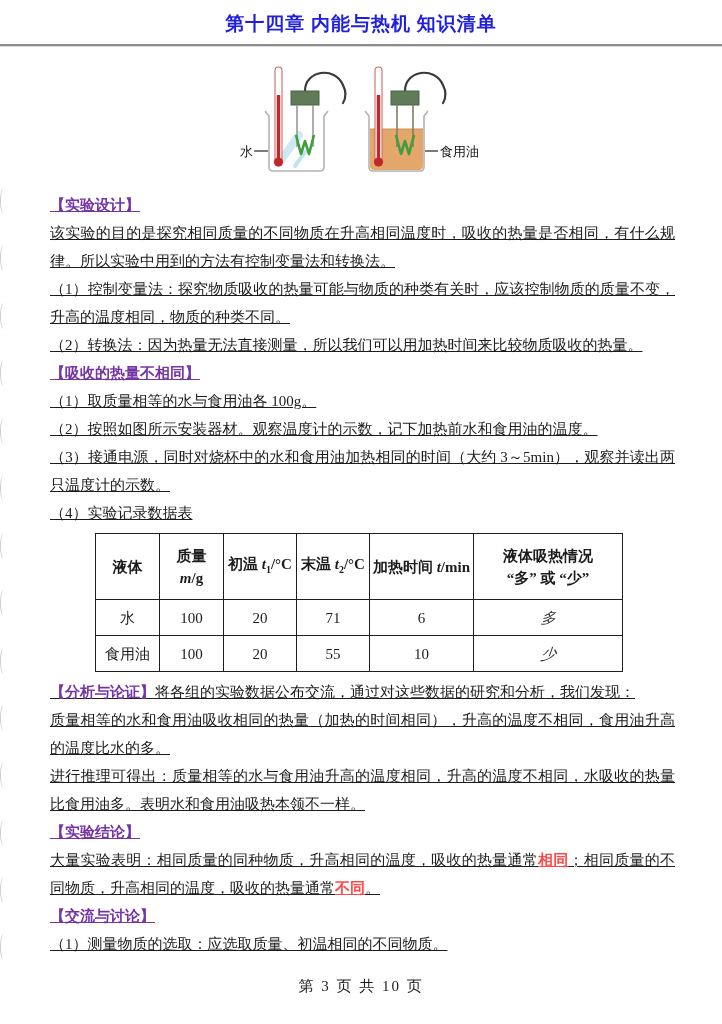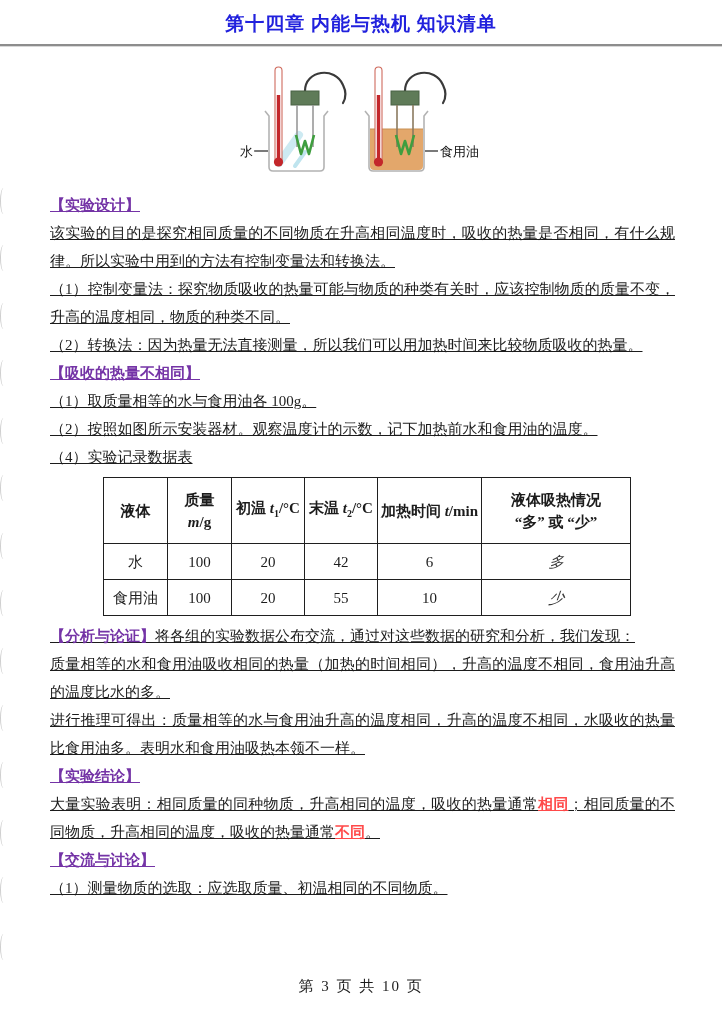--- a/index.html
+++ b/index.html
@@ -22,21 +22,21 @@
   .figure-wrap { margin: 16px auto 0 auto; width: 245px; height: 120px; }
 
   .content { margin: 8px 47px 0 50px; font-size: 15px; line-height: 28px;
              text-align: justify; }
   .para { margin: 0; text-decoration: underline; }
   .sec-head { font-weight: bold; }
   .answer-red { text-decoration: underline; font-weight: bold; }
 
   
   .tbl-wrap { margin: 6px 0 6px 45px; }
-  table.data { border-collapse: collapse; table-layout: fixed; margin-left: 8px; }
+  table.data { border-collapse: collapse; table-layout: fixed; }
   table.data td, table.data th { border: 1.6px solid #1f1f1f; text-align: center;
        vertical-align: middle; font-size: 15px; padding: 0 2px; line-height: 22px; }
   table.data th { font-weight: bold; height: 66px; }
   table.data td { height: 36px; font-weight: normal; }
   .var { font-style: italic; font-family: "Liberation Serif", serif; }
   sub { font-size: 10px; }
   .handwrite { font-style: italic; color: #3a3a3a; transform: skewX(-6deg); display: inline-block; }
 
   .footer { position: absolute; left: 0; right: 0; bottom: 28px; text-align: center;
             font-size: 15px; letter-spacing: 2px; }
@@ -117,20 +117,21 @@
   <div class="content">
 
     <p class="para sec-head" style="color:#7433a6">【实验设计】</p>
     <p class="para">该实验的目的是探究相同质量的不同物质在升高相同温度时，吸收的热量是否相同，有什么规律。所以实验中用到的方法有控制变量法和转换法。</p>
     <p class="para">（1）控制变量法：探究物质吸收的热量可能与物质的种类有关时，应该控制物质的质量不变，升高的温度相同，物质的种类不同。</p>
     <p class="para">（2）转换法：因为热量无法直接测量，所以我们可以用加热时间来比较物质吸收的热量。</p>
 
     <p class="para sec-head" style="color:#7433a6">【吸收的热量不相同】</p>
     <p class="para">（1）取质量相等的水与食用油各 100g。</p>
     <p class="para">（2）按照如图所示安装器材。观察温度计的示数，记下加热前水和食用油的温度。</p>
+    <p class="para">（3）接通电源，同时对烧杯中的水和食用油加热相同的时间（大约 3～5min），观察并读出两只温度计的示数。</p>
     <p class="para">（4）实验记录数据表</p>
 
     <div class="tbl-wrap">
       <table class="data">
         <colgroup>
           <col style="width:64px">
             <col style="width:64px">
             <col style="width:73px">
           <col style="width:73px">
             <col style="width:104px">
@@ -156,21 +157,21 @@
           </th>
           <th>
             <div>液体吸热情况</div>
             <div>“多” 或 “少”</div>
           </th>
         </tr>
         <tr>
           <td>水</td>
           <td>100</td>
           <td>20</td>
-          <td>42</td>
+          <td>71</td>
           <td>6</td>
           <td><span class="handwrite">多</span></td>
         </tr>
         <tr>
           <td>食用油</td>
           <td>100</td>
           <td>20</td>
           <td>55</td>
           <td>10</td>
           <td><span class="handwrite">少</span></td>

